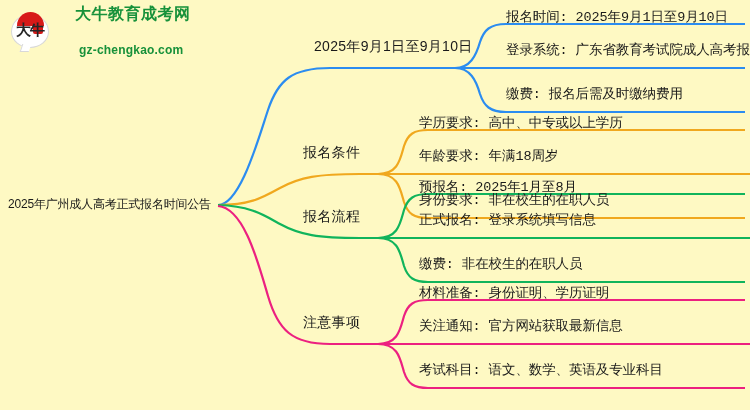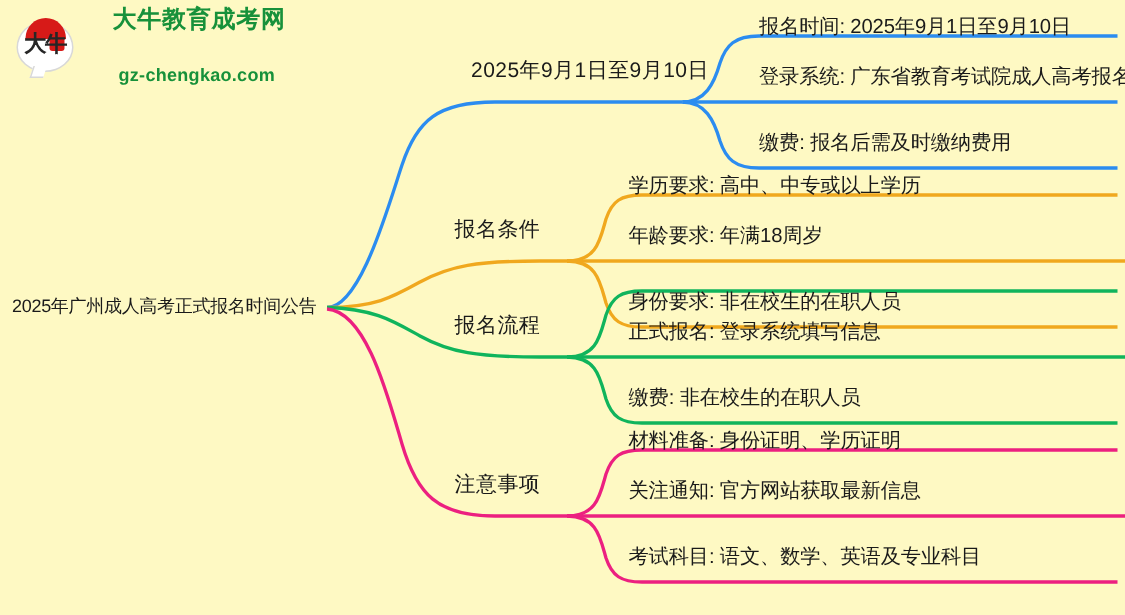--- a/index.html
+++ b/index.html
@@ -136,20 +136,21 @@
   }
   .branch-node {
     font-size: 14px;
     line-height: 20px;
     letter-spacing: 0.3px;
   }
   .leaf-node {
     font-size: 13.5px;
     line-height: 19px;
     letter-spacing: -0.1px;
+    font-family: Liberation Mono, monospace;
   }
 </style>
 </head>
 <body>
 
 <div id="page">
 
   <svg id="edges" viewBox="0 0 750 410" xmlns="http://www.w3.org/2000/svg">
 
     <g>
@@ -201,20 +202,21 @@
   <div class="node leaf-node" style="left:506px; top:8px;">报名时间: 2025年9月1日至9月10日</div>
   <div class="node leaf-node" style="left:506px; top:41px;">登录系统: 广东省教育考试院成人高考报名系统</div>
   <div class="node leaf-node" style="left:506px; top:85px;">缴费: 报名后需及时缴纳费用</div>
 
   <div class="node branch-node" style="left:303px; top:142px;">报名条件</div>
   <div class="node leaf-node" style="left:419px; top:114px;">学历要求: 高中、中专或以上学历</div>
   <div class="node leaf-node" style="left:419px; top:147px;">年龄要求: 年满18周岁</div>
   <div class="node leaf-node" style="left:419px; top:191px;">身份要求: 非在校生的在职人员</div>
 
   <div class="node branch-node" style="left:303px; top:206px;">报名流程</div>
+  <div class="node leaf-node" style="left:419px; top:178px;">预报名: 2025年1月至8月</div>
   <div class="node leaf-node" style="left:419px; top:211px;">正式报名: 登录系统填写信息</div>
   <div class="node leaf-node" style="left:419px; top:255px;">缴费: 非在校生的在职人员</div>
 
   <div class="node branch-node" style="left:303px; top:312px;">注意事项</div>
   <div class="node leaf-node" style="left:419px; top:284px;">材料准备: 身份证明、学历证明</div>
   <div class="node leaf-node" style="left:419px; top:317px;">关注通知: 官方网站获取最新信息</div>
   <div class="node leaf-node" style="left:419px; top:361px;">考试科目: 语文、数学、英语及专业科目</div>
 
 </div>
 

